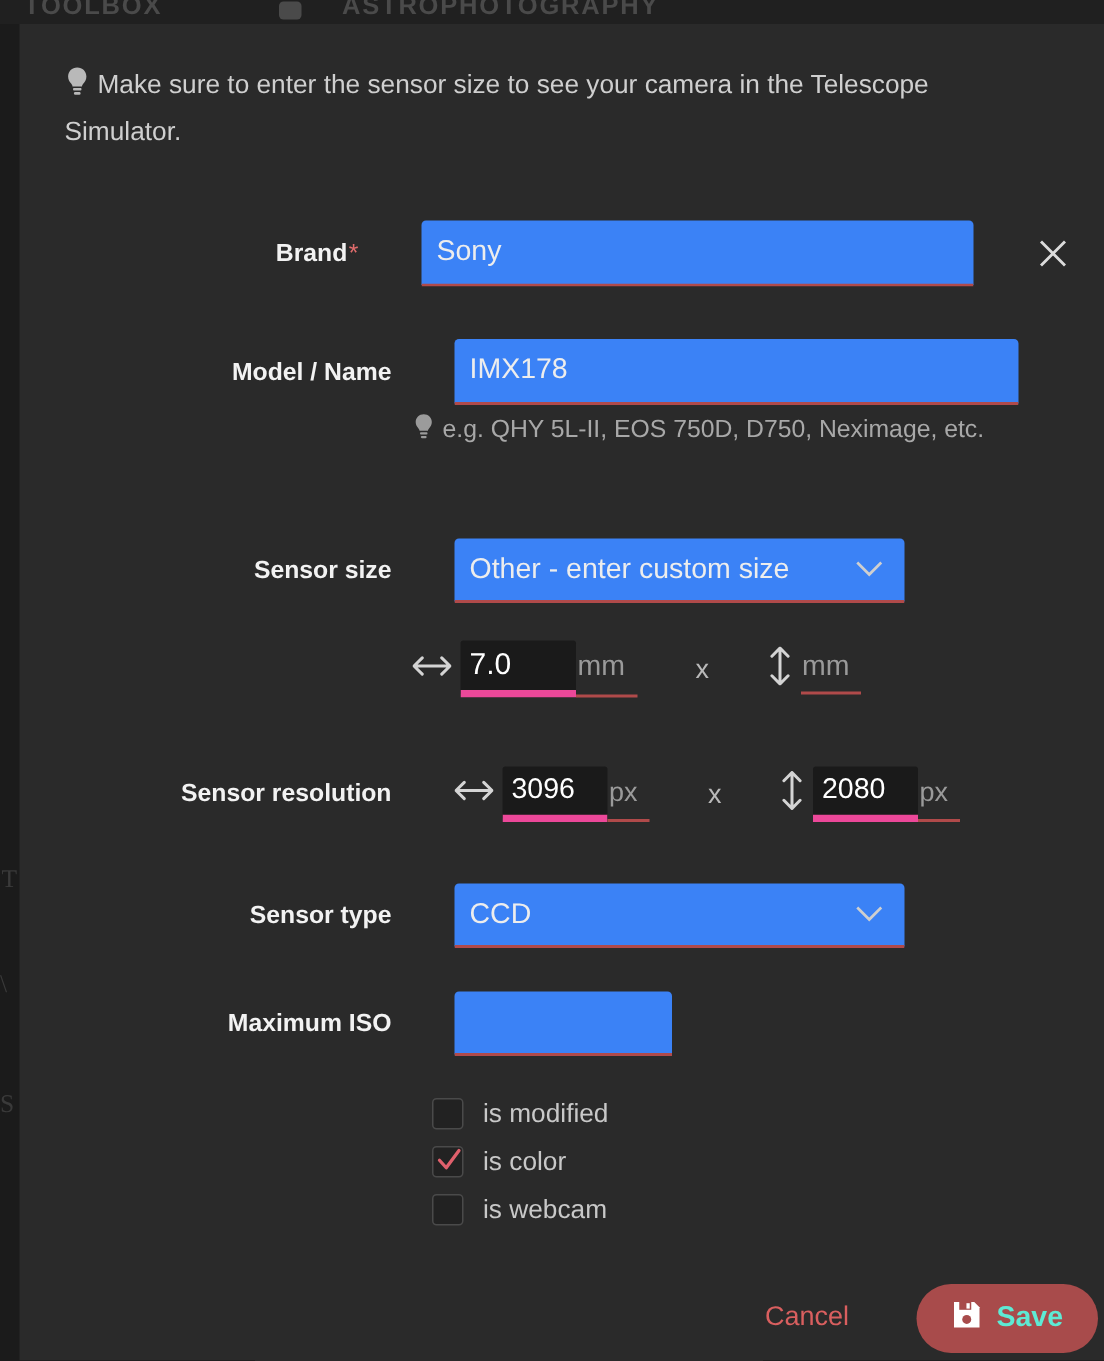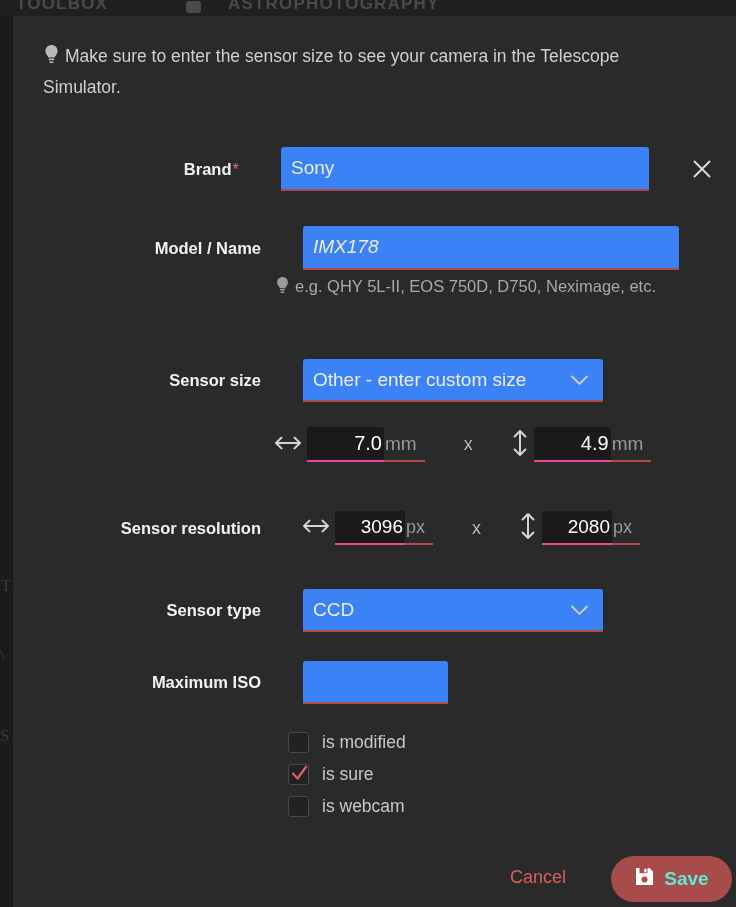--- a/index.html
+++ b/index.html
@@ -90,23 +90,23 @@
     cursor: pointer;
   }
   .chev {
     position: absolute; right: 14px; top: 50%;
     transform: translateY(-50%); pointer-events: none; color: #cfcfcf;
   }
 
   
   .arrow-ico { color: #d4d4d4; margin-right: 6px; flex: none; }
   .numfield {
-    background: #1a1a1a; border: none; border-bottom: 2px solid #ec4899;
+    background: #1a1a1a; border: none; border-bottom: 5px solid #ec4899;
     color: #ffffff; font-family: "Liberation Sans", sans-serif;
-    font-size: 20px; text-align: right; outline: none;
+    font-size: 20px; outline: none;
     padding: 5px 2px 5px 6px; border-radius: 2px 2px 0 0;
   }
   .unit {
     font-size: 19px; color: #9a9a9a; border-bottom: 2px solid #b04a4a;
     padding: 5px 8px 5px 1px; align-self: stretch;
     display: flex; align-items: center;
   }
   .times { font-size: 18px; color: #b9b9b9; margin: 0 11px; }
   .pair { display: flex; align-items: center; }
 
@@ -170,21 +170,21 @@
       <input class="field" style="width: 402px; margin-left: 14px;" value="Sony">
       <span class="clear-x">
         <svg width="22" height="22" viewBox="0 0 22 22">
             <path d="M3 3 L19 19 M19 3 L3 19" stroke="#dcdcdc" stroke-width="1.9" fill="none"></path>
           </svg>
       </span>
     </div>
 
     <div class="row" style="left:0px; top:210px; width:700px;">
       <div class="label" style="width:248px;">Model / Name</div>
-      <input class="field" style="width: 376px; margin-left: 14px; font-style: italic;" value="IMX178">
+      <input class="field" style="width: 376px; margin-left: 14px;" value="IMX178">
     </div>
     <div class="hint">
       <span class="bulb">
         <svg width="15" height="19" viewBox="0 0 17 21">
           <path d="M8.5 1C5 1 2.4 3.6 2.4 7c0 2.2 1.1 3.6 2 4.7.5.7.9 1.2.9 1.9h6.4c0-.7.4-1.2.9-1.9.9-1.1 2-2.5 2-4.7C14.6 3.6 12 1 8.5 1z" fill="#9b9b9b"></path>
           <rect x="5.7" y="14.6" width="5.6" height="1.7" rx="0.6" fill="#9b9b9b"></rect>
           <rect x="6.3" y="17.4" width="4.4" height="1.7" rx="0.8" fill="#9b9b9b"></rect>
         </svg>
       </span><span>e.g. QHY 5L-II, EOS 750D, D750, Neximage, etc.</span>
     </div>
@@ -213,21 +213,20 @@
         <input class="numfield" style="width: 77px;" value="7.0">
         <span class="unit">mm</span>
       </div>
       <span class="times">x</span>
       <div class="pair">
         <span class="arrow-ico">
           <svg width="16" height="26" viewBox="0 0 16 26">
               <path d="M8 1 V25 M2.6 6.5 L8 1 L13.4 6.5 M2.6 19.5 L8 25 L13.4 19.5" stroke="#d4d4d4" stroke-width="2" fill="none" stroke-linejoin="round" stroke-linecap="round"></path>
             </svg>
         </span>
-        <input class="numfield" style="width: 77px;" value="4.9">
         <span class="unit">mm</span>
       </div>
     </div>
 
     <div class="row" style="left:0px; top:495px;">
       <div class="label" style="width:248px;">Sensor resolution</div>
       <div class="pair" style="margin-left:14px;">
         <span class="arrow-ico">
           <svg width="26" height="16" viewBox="0 0 26 16">
               <path d="M1 8 H25 M6.5 2.6 L1 8 L6.5 13.4 M19.5 2.6 L25 8 L19.5 13.4" stroke="#d4d4d4" stroke-width="2" fill="none" stroke-linejoin="round" stroke-linecap="round"></path>
@@ -273,21 +272,21 @@
         <span class="chk-label">is modified</span>
       </div>
       <div class="chk-row">
         <span class="chk-box">
           <span class="tick">
             <svg width="17" height="17" viewBox="0 0 17 17">
                 <path d="M2 8.5 L6.5 13.5 L15 2" stroke="#e0606c" stroke-width="2.2" fill="none" stroke-linecap="round" stroke-linejoin="round"></path>
               </svg>
           </span>
         </span>
-        <span class="chk-label">is sure</span>
+        <span class="chk-label">is color</span>
       </div>
       <div class="chk-row">
         <span class="chk-box"></span>
         <span class="chk-label">is webcam</span>
       </div>
     </div>
 
     <button class="cancel-btn">Cancel</button>
     <button class="save-btn">
       <span>

